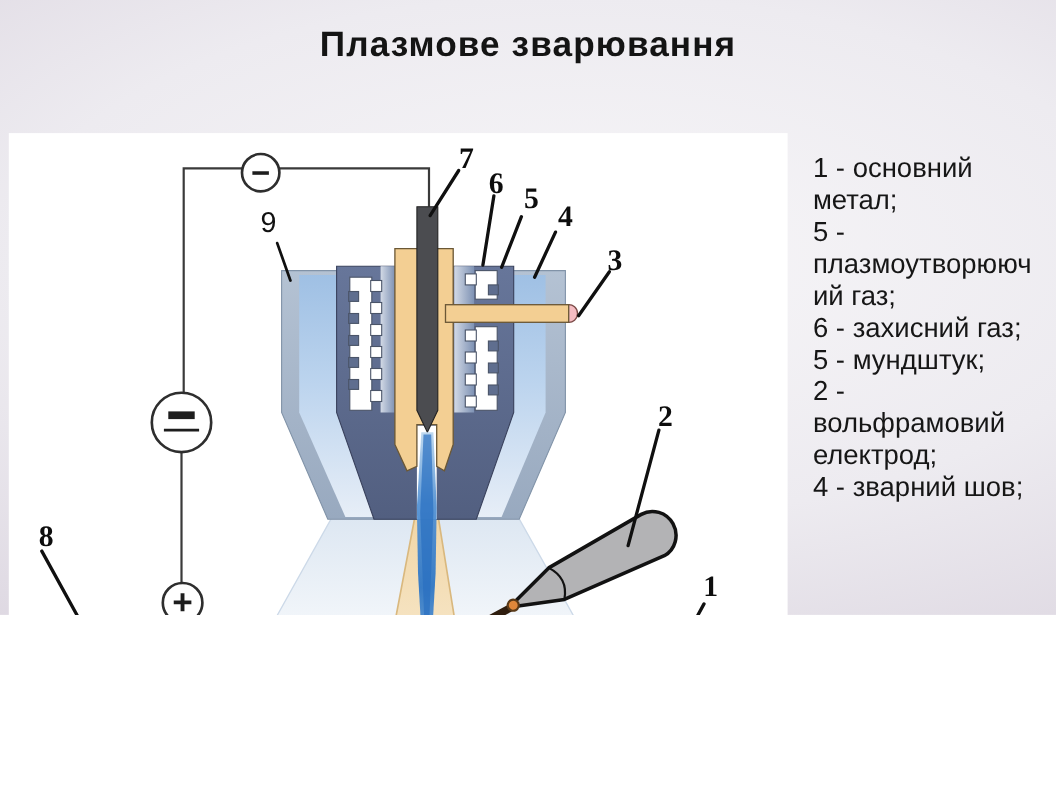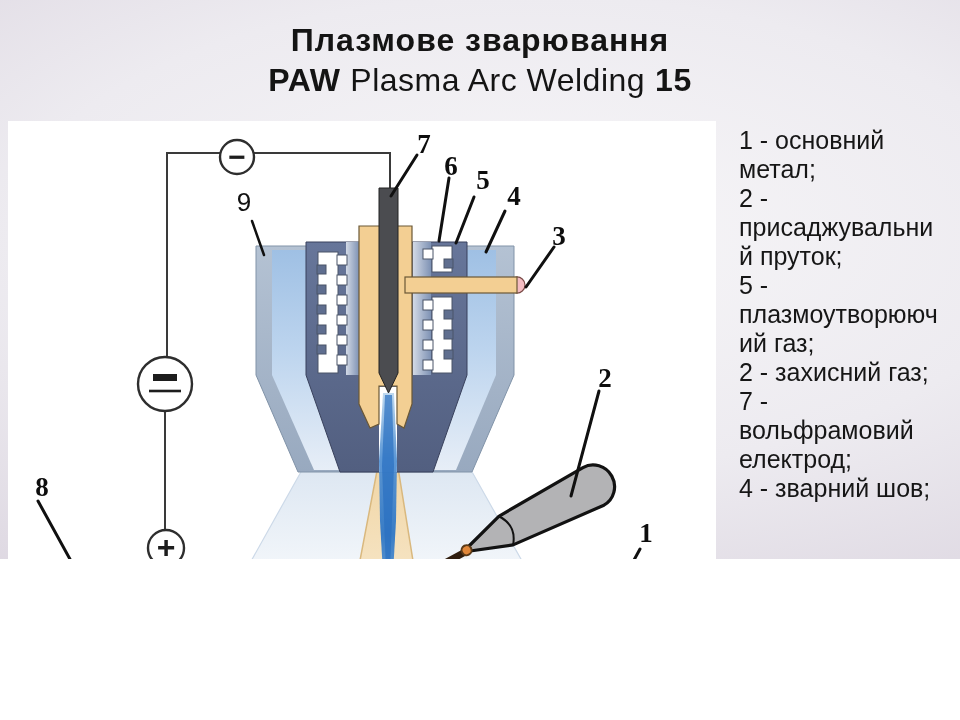--- a/index.html
+++ b/index.html
@@ -10,36 +10,35 @@
   }
   .title-block{position:absolute;left:0;top:20px;width:960px;text-align:center;color:#141414;}
   .title-line1{font-size:32px;font-weight:700;letter-spacing:1px;line-height:40px;}
   .title-line2{font-size:32px;letter-spacing:.5px;line-height:40px;}
   .title-line2 .b{font-weight:700;}
   .title-line2 .sp{display:inline-block;width:10px;}
   .diagram-panel{
     position:absolute;left:8px;top:121px;width:708px;height:538px;background:#ffffff;
   }
   .legend{
-    position:absolute;left:739px;top:126px;width:201px;
+    position:absolute;left:739px;top:139px;width:201px;
     font-size:25px;line-height:29px;color:#161616;
   }
   .legend-item{overflow-wrap:break-word;}
   svg text.numlabel{font-family:"Liberation Serif", serif;font-weight:700;font-size:27px;fill:#0d0d0d;}
   svg text.numlabel9{font-family:"Liberation Sans", sans-serif;font-weight:400;font-size:26px;fill:#111;}
   svg text.termtext{font-family:"Liberation Sans", sans-serif;font-weight:700;fill:#1d1d1d;}
 </style>
 </head>
 <body>
 
 <div class="slide">
 
   <div class="title-block">
     <div class="title-line1">Плазмове зварювання</div>
-    <div class="title-line2"><span class="b">PAW</span><span class="sp"></span><span>Plasma Arc Welding</span><span class="sp"></span><span class="b">15</span></div>
   </div>
 
   <div class="diagram-panel">
     <svg width="708" height="538" viewBox="0 0 708 538">
       <defs>
         <linearGradient id="gSeam" x1="0" y1="0" x2="1" y2="0">
           <stop offset="0" stop-color="#8a93ae"></stop>
           <stop offset="0.22" stop-color="#ab9e8e"></stop>
           <stop offset="0.45" stop-color="#d3a876"></stop>
           <stop offset="0.70" stop-color="#e59a52"></stop>
@@ -201,20 +200,20 @@
         <text class="numlabel" x="597" y="266">2</text>
         <text class="numlabel" x="638" y="421">1</text>
         <text class="numlabel" x="34" y="375">8</text>
         <text class="numlabel9" x="236" y="90">9</text>
       </g>
     </svg>
   </div>
 
   <div class="legend">
       <div class="legend-item">1 - основний метал;</div>
-      <div class="legend-item">2 - присаджувальний пруток;</div>
       <div class="legend-item">5 - плазмоутворюючий газ;</div>
-      <div class="legend-item">2 - захисний газ;</div>
-      <div class="legend-item">7 - вольфрамовий електрод;</div>
+      <div class="legend-item">6 - захисний газ;</div>
+      <div class="legend-item">5 - мундштук;</div>
+      <div class="legend-item">2 - вольфрамовий електрод;</div>
       <div class="legend-item">4 - зварний шов;</div>
     </div>
 
 </div>
 
 </body></html>

